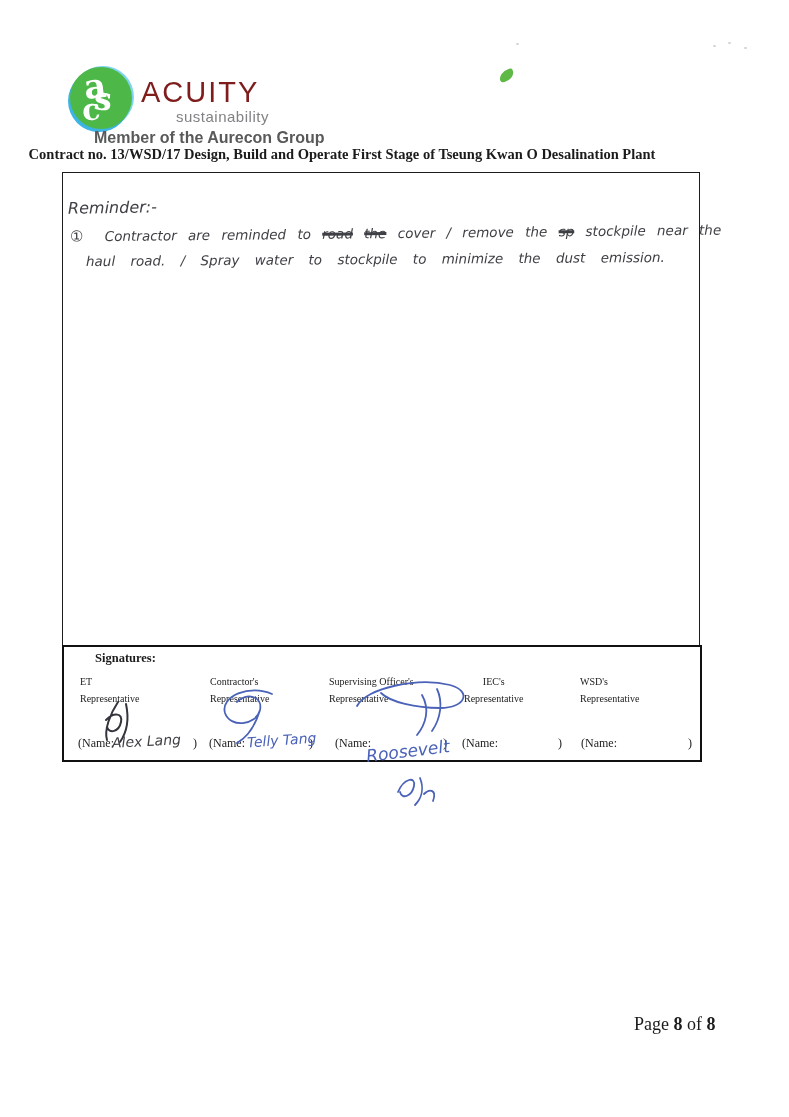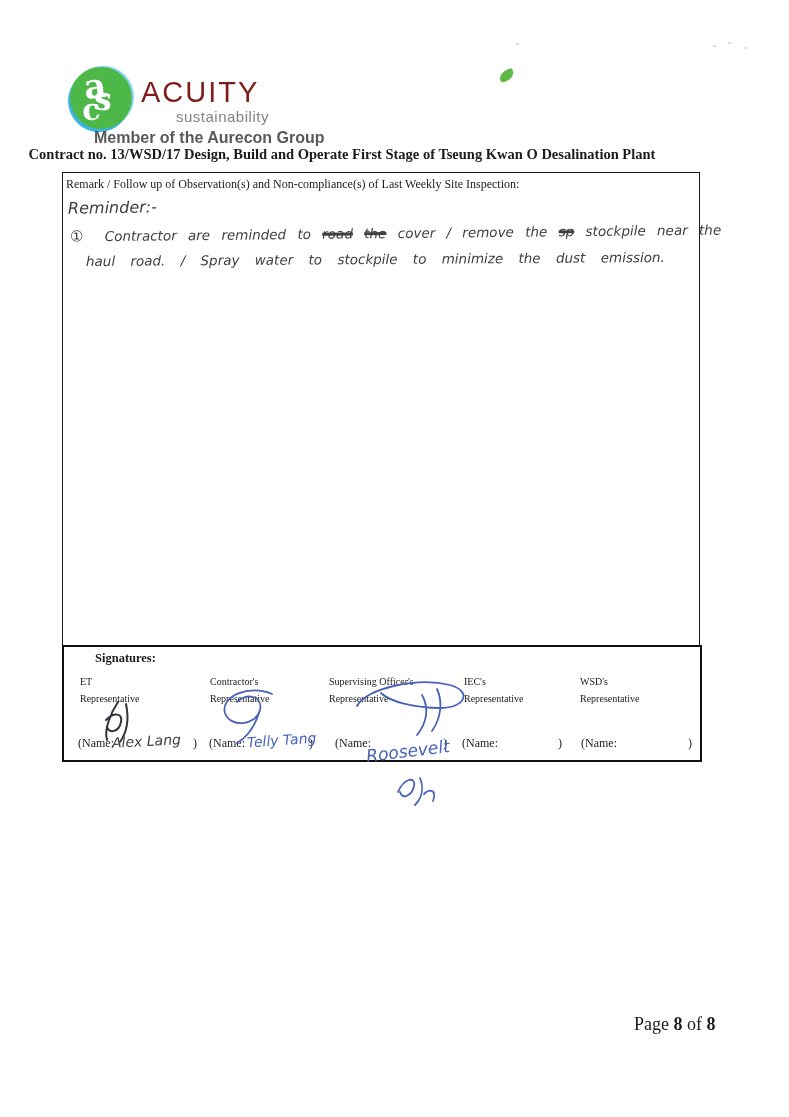--- a/index.html
+++ b/index.html
@@ -66,21 +66,21 @@
   
   .sig-box{
     left:62px;top:645px;width:636px;height:113px;
     border:2px solid #111;background:transparent;
   }
   .sig-heading{left:84px;top:651px;font-weight:bold;font-size:12.5px;margin-left:11px;}
   .sig-role{font-size:10px;line-height:17px;white-space:nowrap;}
   .role-0{left:80px;top:673px;}
   .role-1{left:210px;top:673px;}
   .role-2{left:329px;top:673px;}
-  .role-3{left:464px;top:673px;}
+  .role-3{left:464px;top:673px;text-align:center;}
   .role-4{left:580px;top:673px;}
   .name-cell{
     top:736px;font-size:12px;display:flex;justify-content:space-between;
     white-space:nowrap;
   }
   .name-0{left:78px;width:119px;}
   .name-1{left:209px;width:104px;}
   .name-2{left:335px;width:112px;}
   .name-3{left:462px;width:100px;}
   .name-4{left:581px;width:111px;}
@@ -117,21 +117,20 @@
   <div class="abs aurecon-leaf"></div>
 
   <div class="abs speck" style="left:713px;top:45px;"></div>
   <div class="abs speck" style="left:728px;top:42px;"></div>
   <div class="abs speck" style="left:744px;top:47px;"></div>
   <div class="abs speck" style="left:516px;top:43px;"></div>
 
   <div class="abs doc-title">Contract no.  13/WSD/17 Design, Build and Operate First Stage of Tseung Kwan O Desalination Plant</div>
 
   <div class="abs remark-box"></div>
-  <div class="abs remark-header">Remark / Follow up of Observation(s) and Non-compliance(s) of Last Weekly Site Inspection:</div>
 
   <div class="abs hand hw-heading">Reminder:-</div>
   <div class="abs hand hw-line1">
     <span class="bullet">①</span>
     <span>Contractor are reminded to</span>
     <span class="struck">road</span>
     <span class="struck">the</span>
     <span>cover / remove the</span>
     <span class="struck">sp</span>
     <span>stockpile near the</span>

